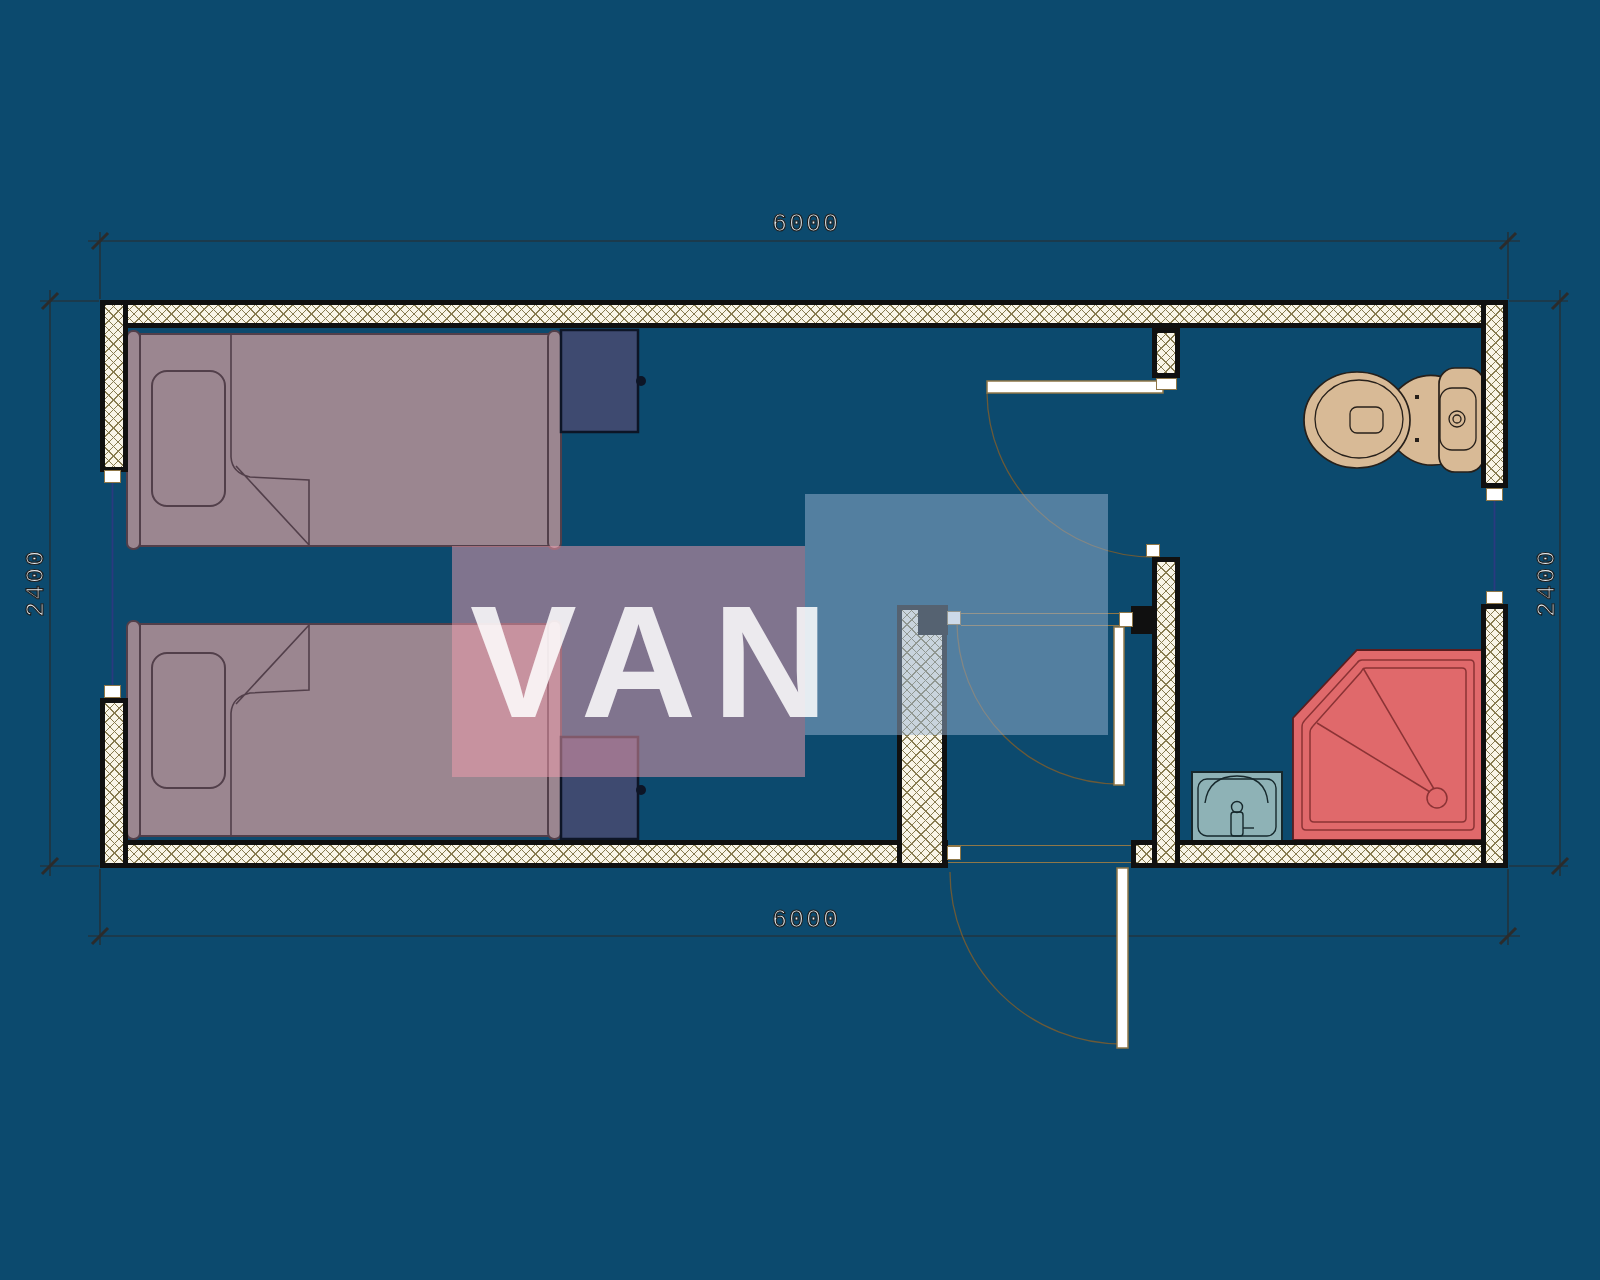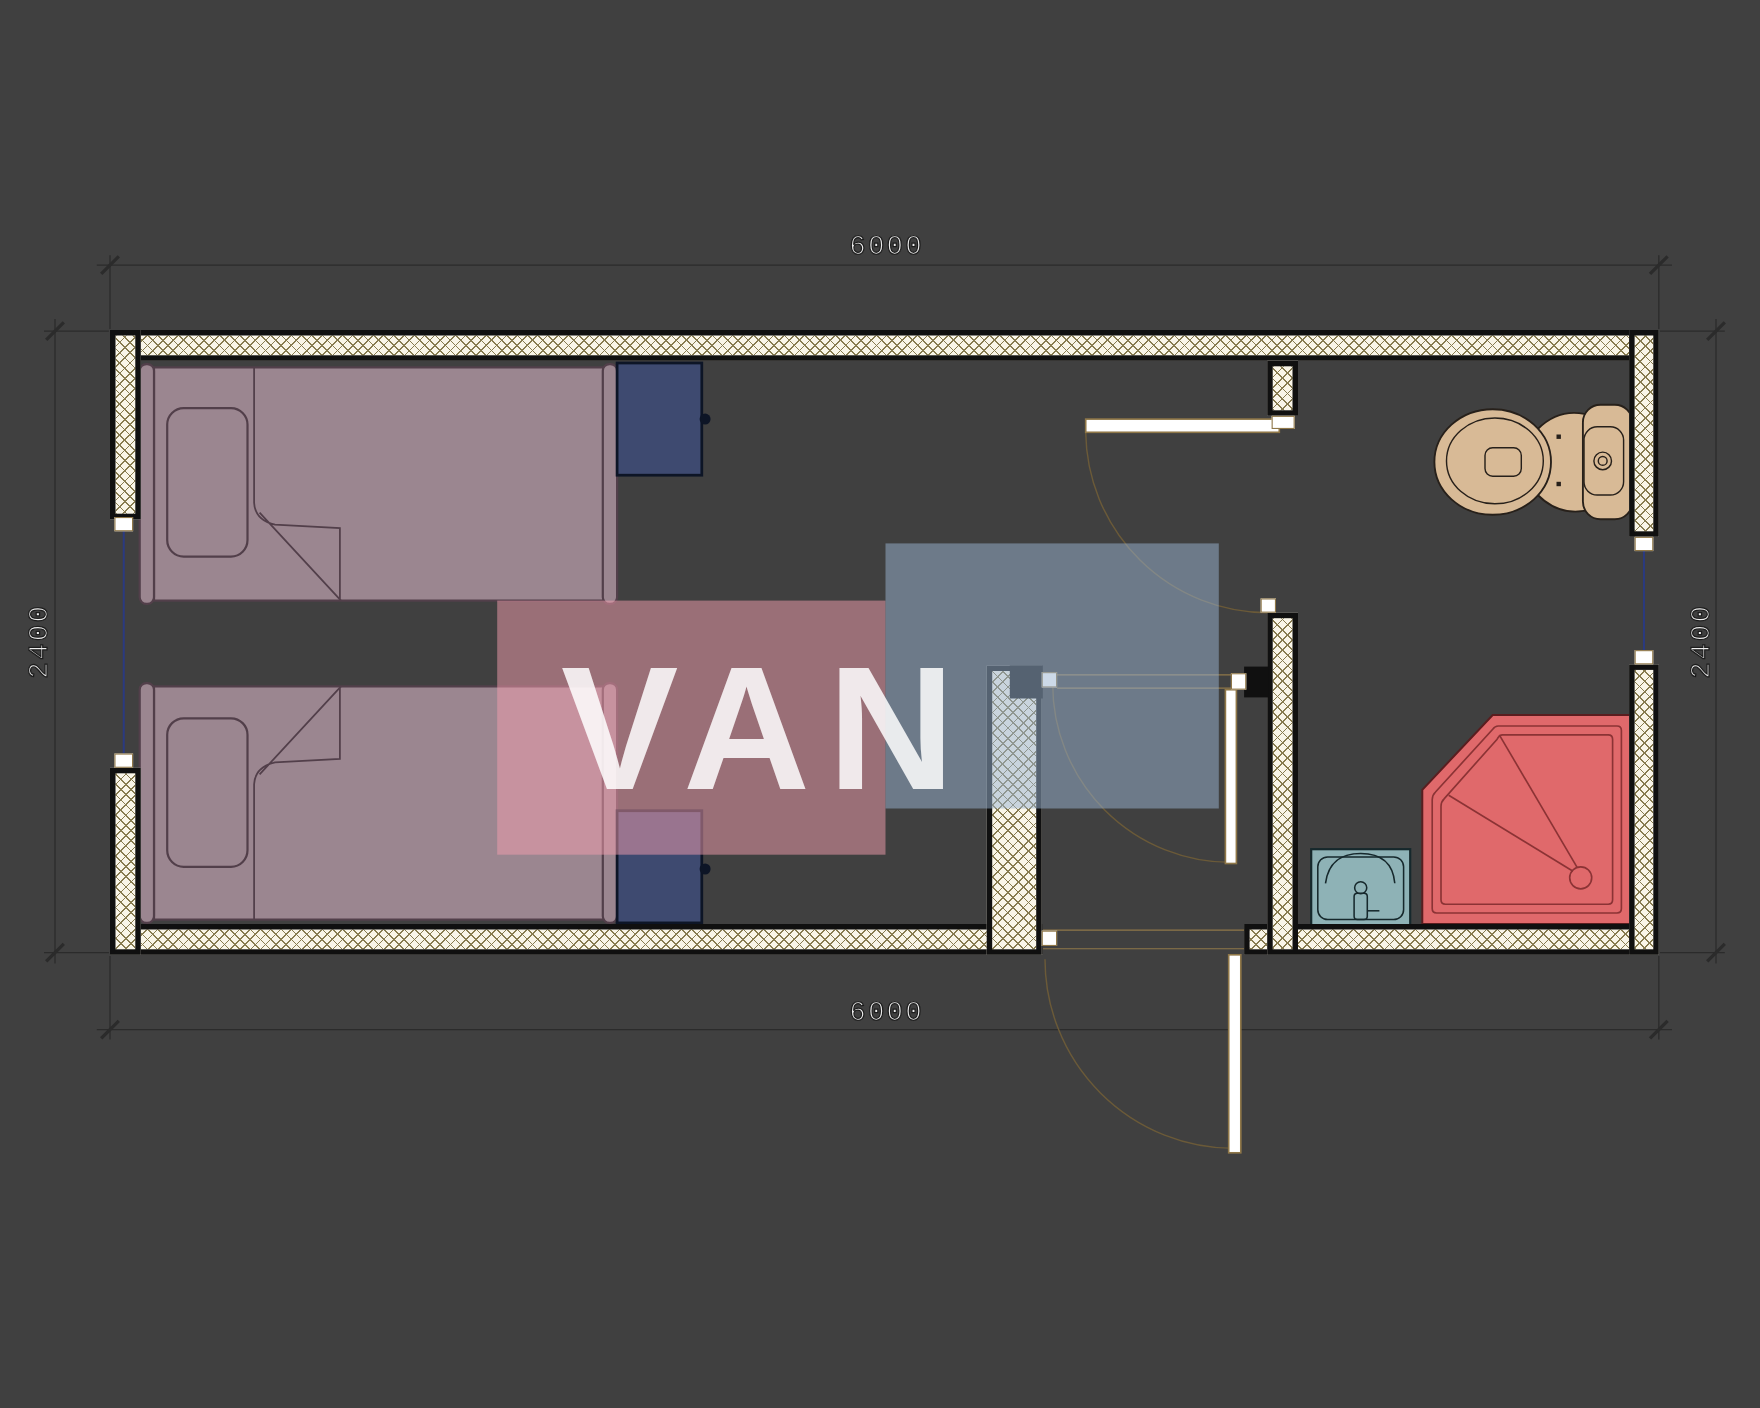--- a/index.html
+++ b/index.html
@@ -1,16 +1,16 @@
 <!DOCTYPE html>
 <html style="--ink: #101010; --hatch-bg: #f9f5e8; --hatch-line: #877b50; --dim: #2b2b2b; --bed-fill: #9b8690; --bed-stroke: #523f4a; --ns-fill: #3e4a70; --ns-stroke: #0d1526; --toilet-fill: #d8ba96; --toilet-stroke: #27201a; --shower-fill: #e0696b; --shower-stroke: #5a1d1f; --shower-line: #8b3335; --sink-fill: #8eb2b6; --sink-stroke: #16282c; --door-frame: #8f7748; --door-arc: #6b5a38; --glass: #2a3a80; --wm-pink: rgba(243,157,173,0.5); --wm-blue: rgba(153,179,209,0.5); --wm-text: rgba(255,255,255,0.85);"><head>
 <meta charset="utf-8">
 <style>
   html,body{margin:0;padding:0;background:#ffffff;}
-  .stage{position:relative;width:1600px;height:1280px;background:#404040;overflow:hidden;
+  .stage{position:relative;width:1600px;height:1280px;background:#0c4a6e;overflow:hidden;
          font-family:"Liberation Sans",sans-serif;}
   .plan-svg{position:absolute;left:0;top:0;z-index:1;}
 
   
   .wall{position:absolute;box-sizing:border-box;border:5px solid var(--ink);z-index:2;
     background:
       repeating-linear-gradient(45deg,  var(--hatch-line) 0 1.1px, transparent 1.1px 6.6px),
       repeating-linear-gradient(135deg, var(--hatch-line) 0 1.1px, transparent 1.1px 6.6px),
       var(--hatch-bg);}
   .solid{position:absolute;background:var(--ink);z-index:3;}
@@ -41,21 +41,21 @@
        -webkit-text-stroke:1.15px #1c1c1c;white-space:nowrap;}
   .dim.h{width:140px;text-align:center;}
   .dim.v{transform:translate(-50%,-50%) rotate(-90deg);}
 
   
   .wm-rect{position:absolute;z-index:6;}
   #wm-pink{left:452px;top:546px;width:353px;height:231px;background:var(--wm-pink);}
   #wm-blue{left:805px;top:494px;width:303px;height:241px;background:var(--wm-blue);}
   .wm-text{position:absolute;z-index:7;font-family:"Liberation Sans",sans-serif;font-weight:bold;
            font-size:160px;line-height:1;letter-spacing:16px;color:var(--wm-text);white-space:nowrap;}
-  #wm-van{left:510px;top:582px;}
+  #wm-van{left:470px;top:582px;}
   #wm-da{left:877px;top:543px;}
 </style>
 </head>
 <body>
 
 <div class="stage">
 
   <svg class="plan-svg" width="1600" height="1280" viewBox="0 0 1600 1280">
 
     <g>

